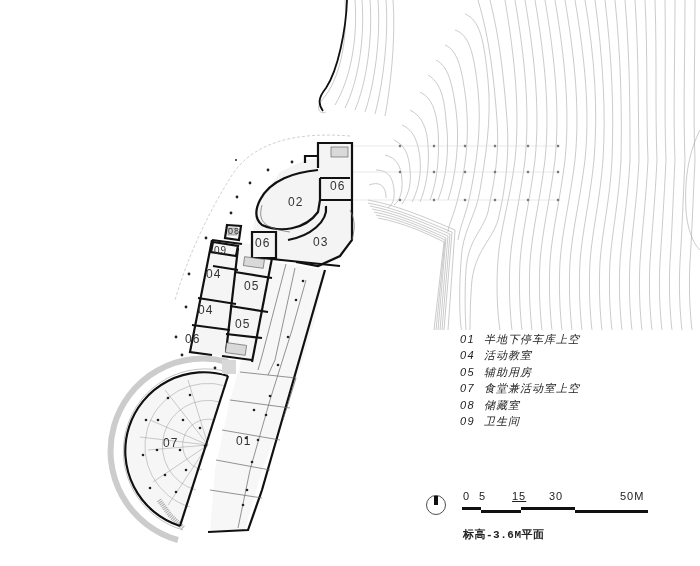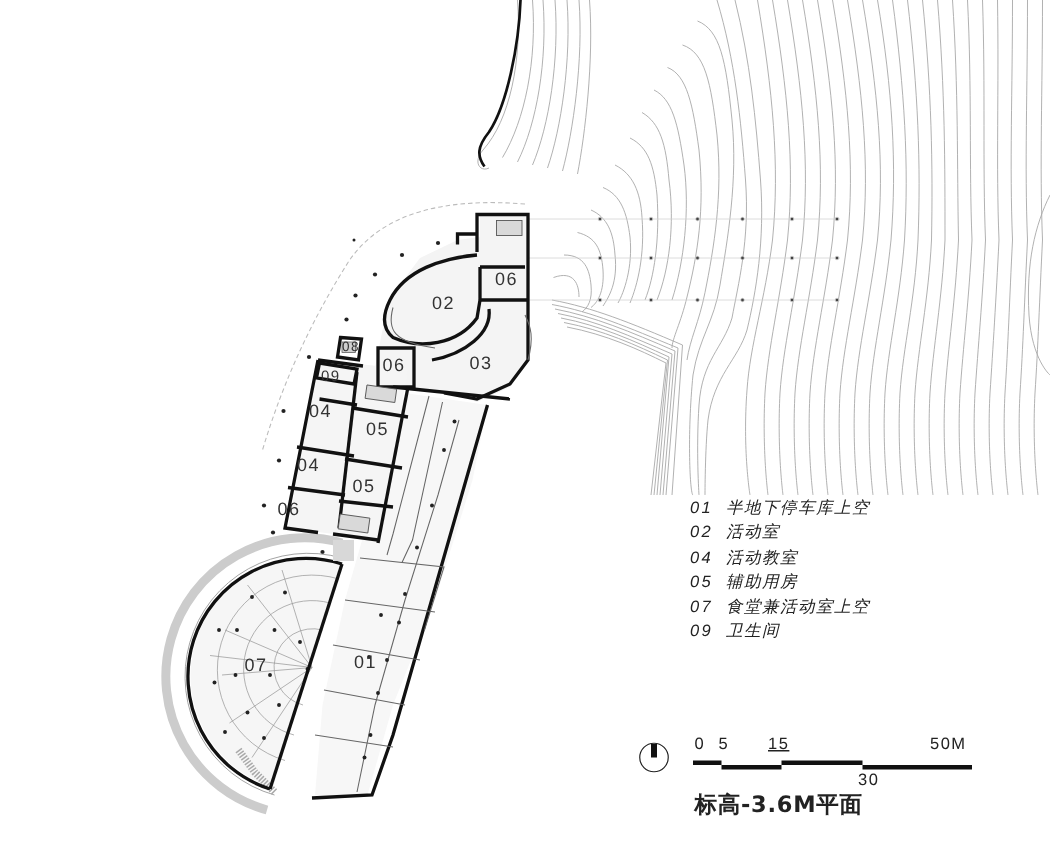--- a/index.html
+++ b/index.html
@@ -9,22 +9,22 @@
   .room-label { font-family: "Liberation Sans", sans-serif; font-size: 12px; fill: #333;
                 letter-spacing: 1px; }
   .legend { position: absolute; left: 460px; top: 331px; width: 200px; font-style: italic; }
   .legend-item { height: 16.4px; font-size: 11px; line-height: 16.4px; color: #222;
                  white-space: nowrap; letter-spacing: 1px; }
   .legend-item .num { display: inline-block; width: 24px; font-family: "Liberation Sans", sans-serif;
                       letter-spacing: 1.5px; }
   .scale { position: absolute; left: 425px; top: 490px; width: 250px; height: 30px; }
   .scale-tick { position: absolute; top: 0; font-family: "Liberation Sans", sans-serif;
                 font-size: 11px; color: #222; letter-spacing: 1px; }
-  .title { position: absolute; left: 463px; top: 527px; font-size: 15px; font-weight: bold;
-           color: #222; letter-spacing: 0.5px; }
+  .title { position: absolute; left: 463px; top: 527px; font-size: 11px; font-weight: bold;
+           color: #222; letter-spacing: 0.5px; font-family: Liberation Mono, monospace; }
 </style>
 </head>
 <body>
 
 <svg id="plan" viewBox="0 0 700 566" xmlns="http://www.w3.org/2000/svg">
 
   <g fill="none" stroke="#a8a8a8" stroke-width="0.6">
     <path d="M345 0 C348 40, 340 80, 322 100 C315 108, 320 115, 326 112"></path>
     <path d="M355 0 C358 40, 350 80, 335 105"></path>
     <path d="M362 0 C365 40, 358 82, 345 108"></path>
@@ -247,36 +247,36 @@
     <text class="room-label" x="198" y="314">04</text>
     <text class="room-label" x="235" y="328">05</text>
     <text class="room-label" x="185" y="343">06</text>
     <text class="room-label" x="163" y="447">07</text>
     <text class="room-label" x="236" y="445">01</text>
   </g>
 </svg>
 
 <div class="legend">
   <div class="legend-item"><span class="num">01</span><span>半地下停车库上空</span></div>
-  <div class="legend-item"><span class="num">02</span><span>活动室</span></div>
   <div class="legend-item"><span class="num">04</span><span>活动教室</span></div>
   <div class="legend-item"><span class="num">05</span><span>辅助用房</span></div>
   <div class="legend-item"><span class="num">07</span><span>食堂兼活动室上空</span></div>
+  <div class="legend-item"><span class="num">08</span><span>储藏室</span></div>
   <div class="legend-item"><span class="num">09</span><span>卫生间</span></div>
 </div>
 
 <div class="scale">
   <svg width="22" height="22" viewBox="0 0 22 22" style="position:absolute;left:0;top:4px;">
     <circle cx="11" cy="11" r="9.5" fill="none" stroke="#222" stroke-width="0.8"></circle>
     <rect x="9" y="2" width="4" height="9" fill="#111"></rect>
   </svg>
   <span class="scale-tick" style="left:38px;">0</span>
   <span class="scale-tick" style="left:54px;">5</span>
   <span class="scale-tick" style="left:87px;text-decoration:underline;">15</span>
-  <span class="scale-tick" style="left:147px;margin-top:24px;">30</span>
+  <span class="scale-tick" style="left:124px;">30</span>
   <span class="scale-tick" style="left:195px;">50M</span>
   <svg width="250" height="30" viewBox="0 0 250 30" style="position:absolute;left:0;top:0;">
     <rect x="37" y="17" width="19" height="3" fill="#111"></rect>
     <rect x="56" y="20" width="40" height="3" fill="#111"></rect>
     <rect x="96" y="17" width="54" height="3" fill="#111"></rect>
     <rect x="150" y="20" width="73" height="3" fill="#111"></rect>
   </svg>
 </div>
 
 <div class="title">标高-3.6M平面</div>

